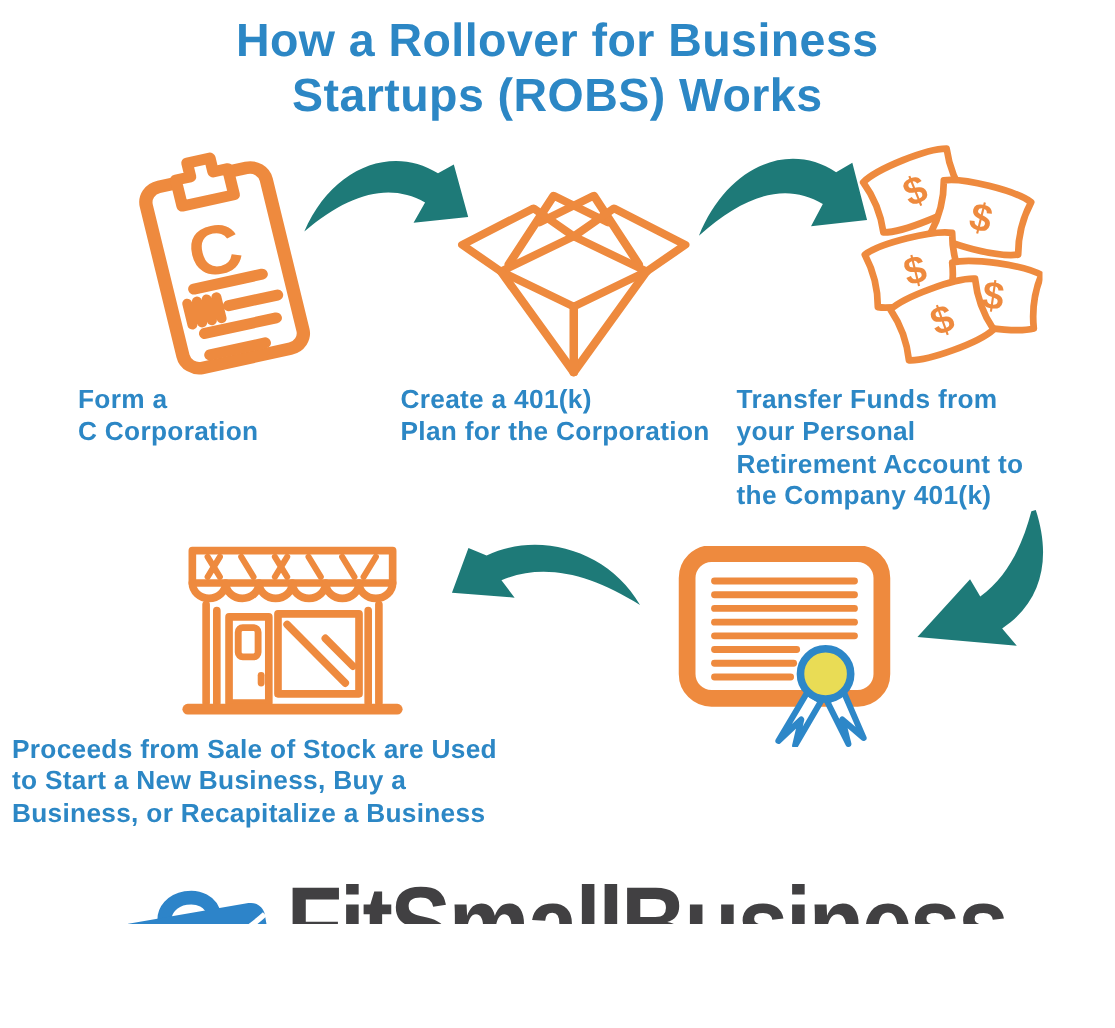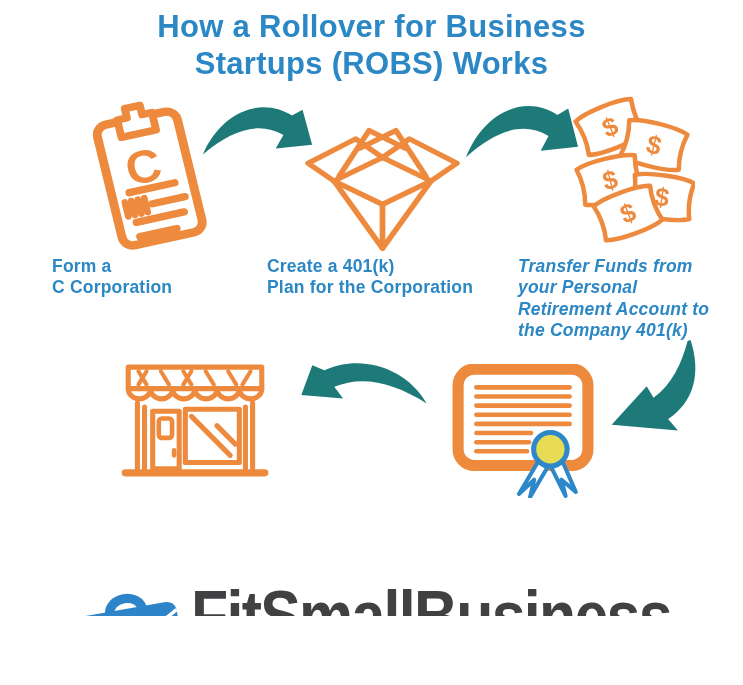--- a/index.html
+++ b/index.html
@@ -106,21 +106,21 @@
           <text x="0" y="9" font-size="26" fill="#ee8a3e" stroke="none" text-anchor="middle">$</text>
         </g>
       </g>
     </svg>
   </div>
 
   <div class="cap" style="left:52px;top:256px;width:200px;">Form a
 C Corporation</div>
   <div class="cap" style="left:267px;top:256px;width:255px;">Create a 401(k)
 Plan for the Corporation</div>
-  <div class="cap" style="left:518px;top:256px;width:225px;font-style:italic;">Transfer Funds from
+  <div class="cap" style="left:491px;top:256px;width:225px;">Transfer Funds from
 your Personal
 Retirement Account to
 the Company 401(k)</div>
 
   <div class="abs" style="left:598px;top:338px;width:112px;height:106px;">
     <svg width="112" height="106" viewBox="0 0 115 110" preserveAspectRatio="none">
       <path d="M95,2 C106,36 99,66 72,84 L82,96 L14,90 L50,50 L57,62 C76,48 86,26 92,3 Z" fill="#1e7a78"></path>
     </svg>
   </div>
 
@@ -165,20 +165,23 @@
         <rect x="42" y="55" width="13" height="19" rx="3" stroke-width="4.5"></rect>
         <path d="M57,86 L57,91" stroke-width="4.5"></path>
         <rect x="68" y="46" width="53" height="52" stroke-width="5"></rect>
         <path d="M74,53 L112,91" stroke-width="5"></path>
         <path d="M99,62 L117,80" stroke-width="5"></path>
         <path d="M9,108 L146,108" stroke-width="7"></path>
       </g>
     </svg>
   </div>
 
+  <div class="cap" style="left:8px;top:489px;width:375px;">Proceeds from Sale of Stock are Used
+to Start a New Business, Buy a
+Business, or Recapitalize a Business</div>
 
   <div class="abs" style="left:68px;top:580px;width:125px;height:102px;">
     <svg width="125" height="102" viewBox="0 0 120 100" preserveAspectRatio="none">
       <ellipse cx="72" cy="96" rx="42" ry="4" fill="#808285"></ellipse>
       <g transform="rotate(-10 60 55)">
         <path d="M44,32 C44,13 76,13 76,32" fill="none" stroke="#2d84c9" stroke-width="9" stroke-linecap="round"></path>
         <rect x="12" y="28" width="96" height="60" rx="9" fill="#2d84c9"></rect>
         <path d="M12,52 C35,63 75,58 108,37" fill="none" stroke="#ffffff" stroke-width="3.5"></path>
         <rect x="52" y="48" width="16" height="10" rx="2" fill="#ffffff" transform="rotate(-6 60 53)"></rect>
       </g>

